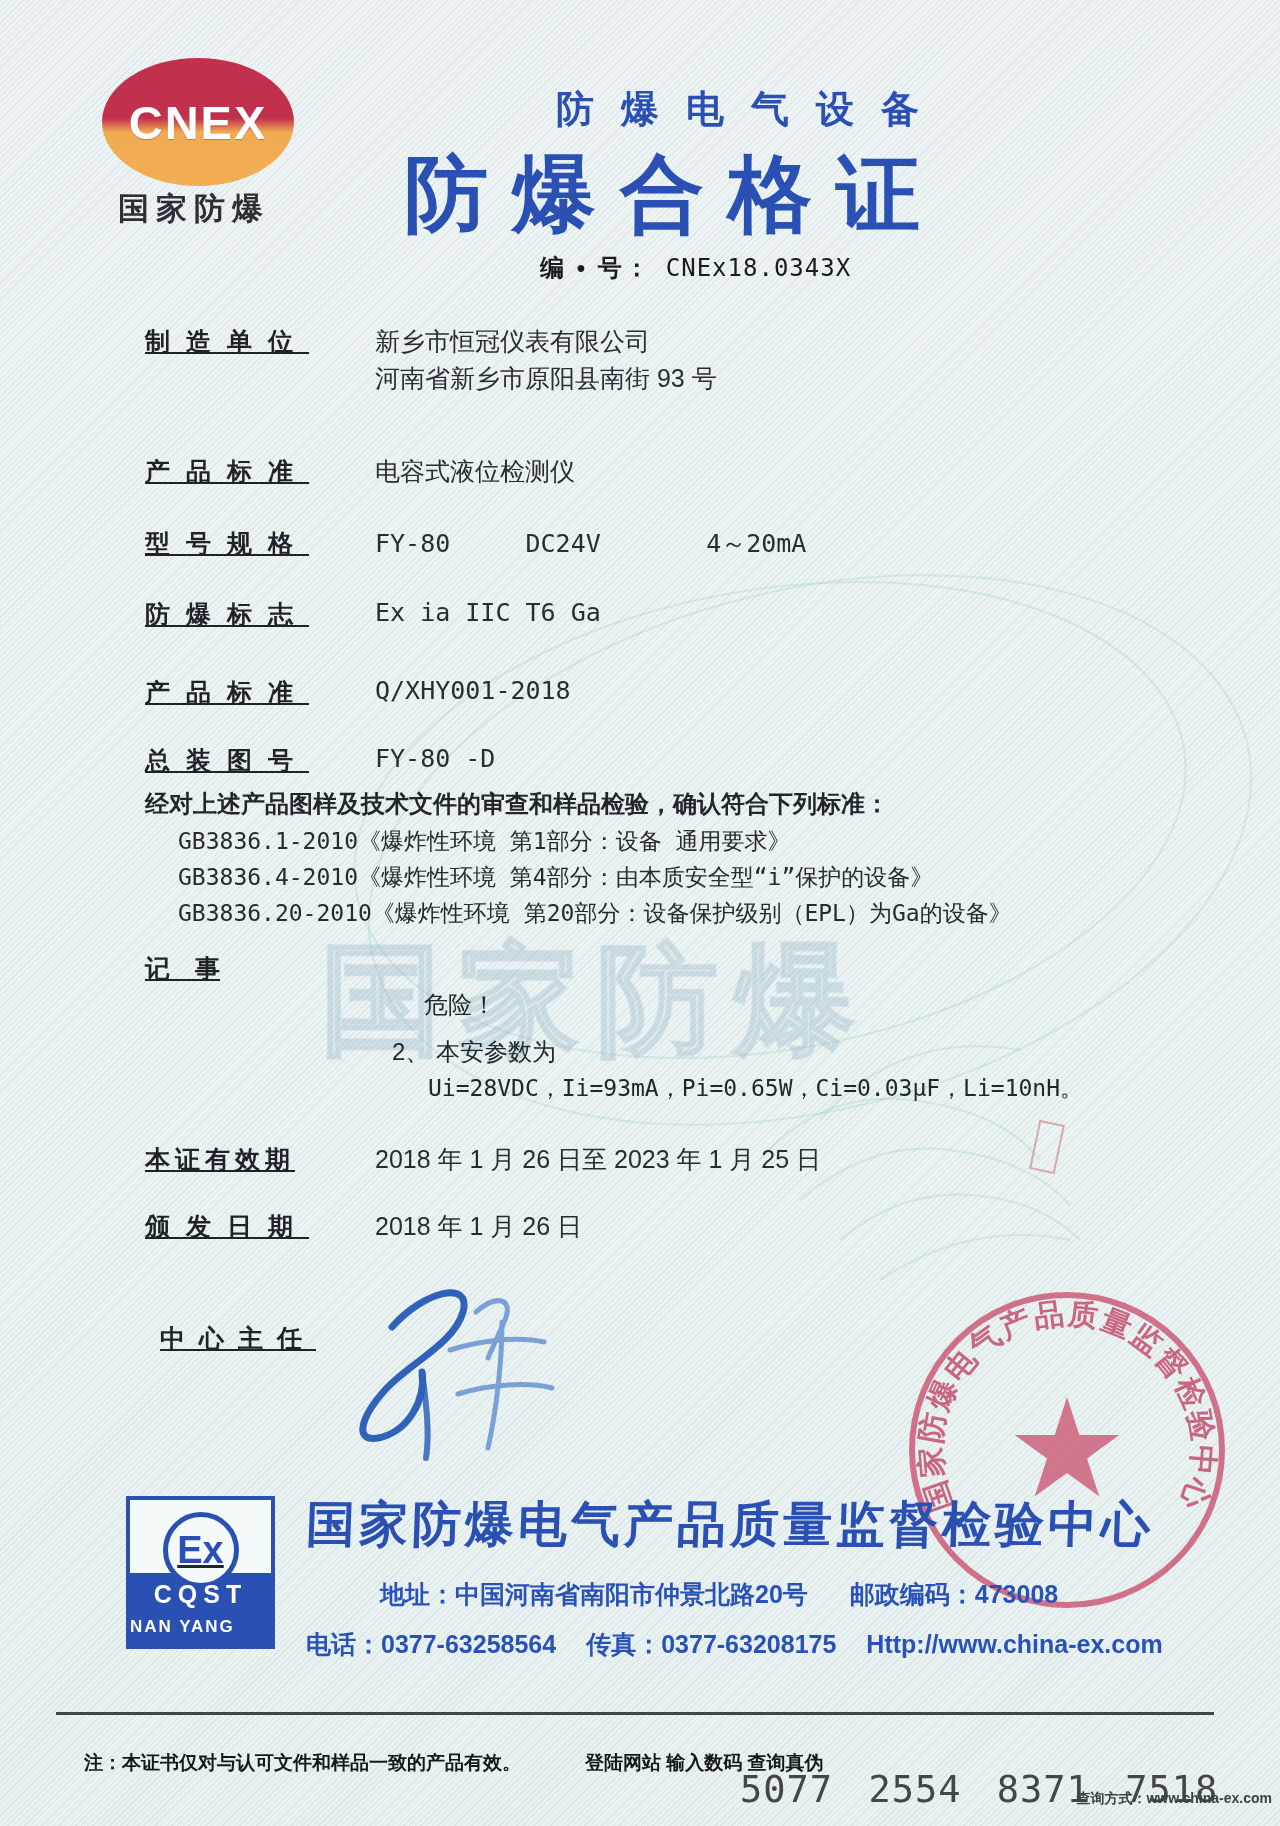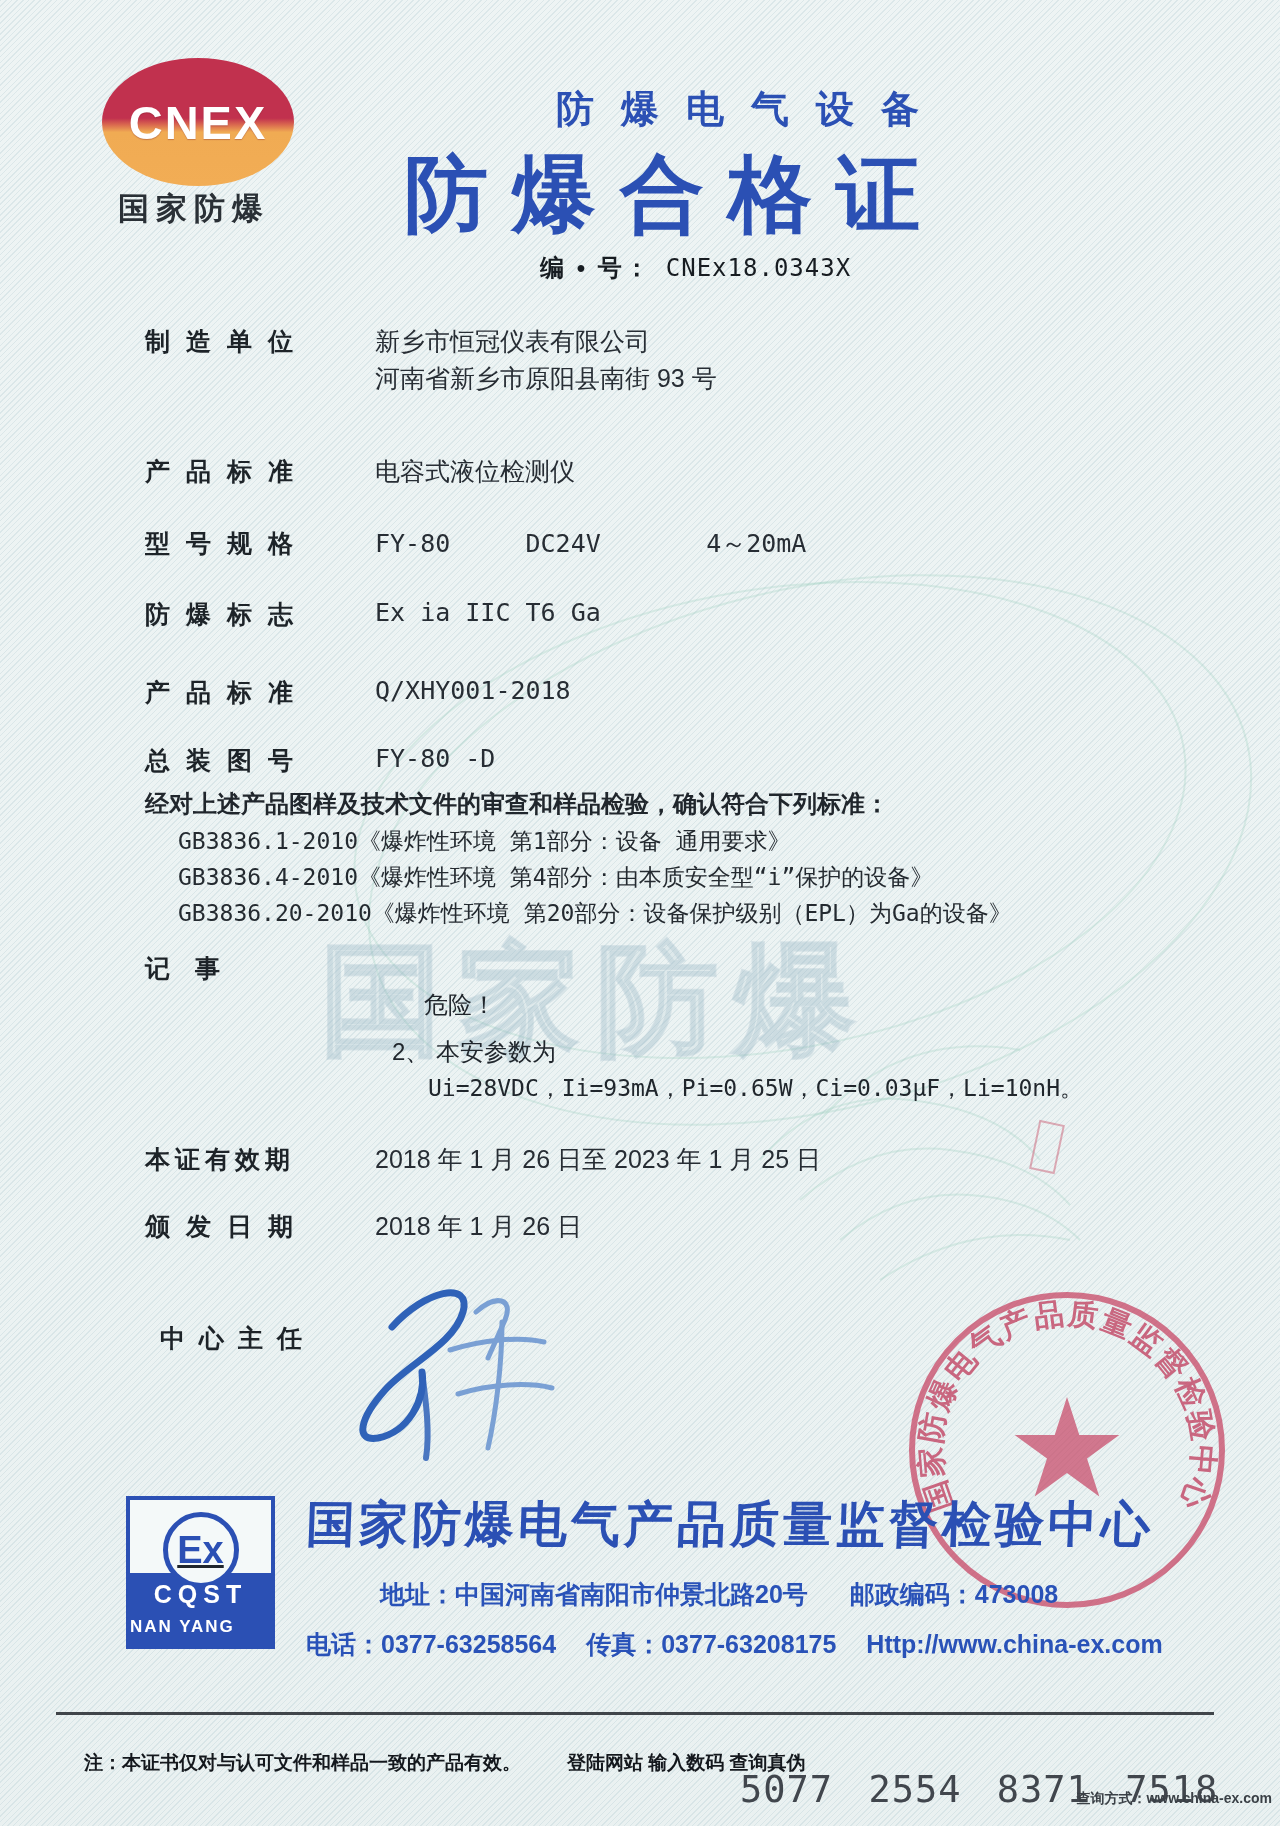--- a/index.html
+++ b/index.html
@@ -23,21 +23,21 @@
     color:#ffffff;font-size:47px;font-weight:900;letter-spacing:2px;
     font-family:"Liberation Sans",sans-serif;text-shadow:0 1px 1px rgba(120,30,40,.35);
   }
   .logo-caption{left:118px;top:188px;font-size:31px;letter-spacing:7px;color:#2a3036;font-weight:600;}
   .doc-type{left:556px;top:84px;font-size:38px;font-weight:800;color:#2b50b4;letter-spacing:27px;white-space:nowrap;}
   .main-title{left:404px;top:138px;font-size:84px;font-weight:900;color:#2b50b4;letter-spacing:24px;white-space:nowrap;}
   .cert-no{left:540px;top:252px;font-size:24px;color:#171c21;font-weight:600;letter-spacing:3px;white-space:nowrap;}
   .cert-no .num{font-family:"DejaVu Sans Mono",monospace;font-weight:500;letter-spacing:1px;margin-left:14px;}
 
   
-  .lbl{position:absolute;left:145px;font-size:25px;letter-spacing:16px;color:#1d2328;font-weight:600;white-space:nowrap;}
+  .lbl{position:absolute;left:145px;font-size:25px;letter-spacing:16px;color:#1d2328;font-weight:600;white-space:nowrap;text-decoration:underline;}
   .val{position:absolute;left:375px;font-size:25px;color:#272d34;white-space:pre;font-weight:500;}
   .mono{font-family:"DejaVu Sans Mono",monospace;font-weight:400;}
   .para{position:absolute;left:145px;font-size:24px;color:#20262c;font-weight:600;white-space:nowrap;}
   .std{font-family:"DejaVu Sans Mono",monospace;font-weight:400;font-size:23px;letter-spacing:0px;color:#242a30;margin-left:33px;}
 
   
   .watermark{
     left:320px;top:920px;font-size:122px;font-weight:900;letter-spacing:16px;white-space:nowrap;
     color:rgba(140,175,190,0.14);-webkit-text-stroke:2px rgba(140,175,190,0.22);
   }
@@ -64,21 +64,21 @@
   .org-name{left:306px;top:1492px;font-size:49px;font-weight:900;color:#2b50b4;letter-spacing:4px;white-space:nowrap;transform:skewX(-2deg);}
   .org-line{font-size:25px;font-weight:700;color:#2952b8;white-space:nowrap;}
   .org-addr{left:380px;top:1578px;}
   .org-tel{left:306px;top:1628px;}
   .gap-lg{display:inline-block;width:42px;}
   .gap-md{display:inline-block;width:30px;}
 
   
   .rule{left:56px;top:1712px;width:1158px;height:3px;background:#40454a;}
   .note-line{left:84px;top:1750px;font-size:19px;font-weight:600;color:#14181d;white-space:nowrap;}
-  .note-line .hint{margin-left:46px;}
+  .note-line .hint{margin-left:64px;}
   .code{left:740px;top:1768px;font-size:37px;color:#41464d;font-family:"DejaVu Sans Mono",monospace;word-spacing:12px;letter-spacing:1px;white-space:nowrap;}
   .query{left:1186px;top:1790px;font-size:14px;color:#3a4046;font-weight:700;white-space:nowrap;transform:translateX(-100%);left:1272px;}
 </style>
 </head>
 <body>
 
 <div class="page">
 
   <svg class="abs guilloche" width="920" height="880" viewBox="0 0 920 880">
     <g fill="none" stroke="rgba(150,205,185,0.28)" stroke-width="2">

